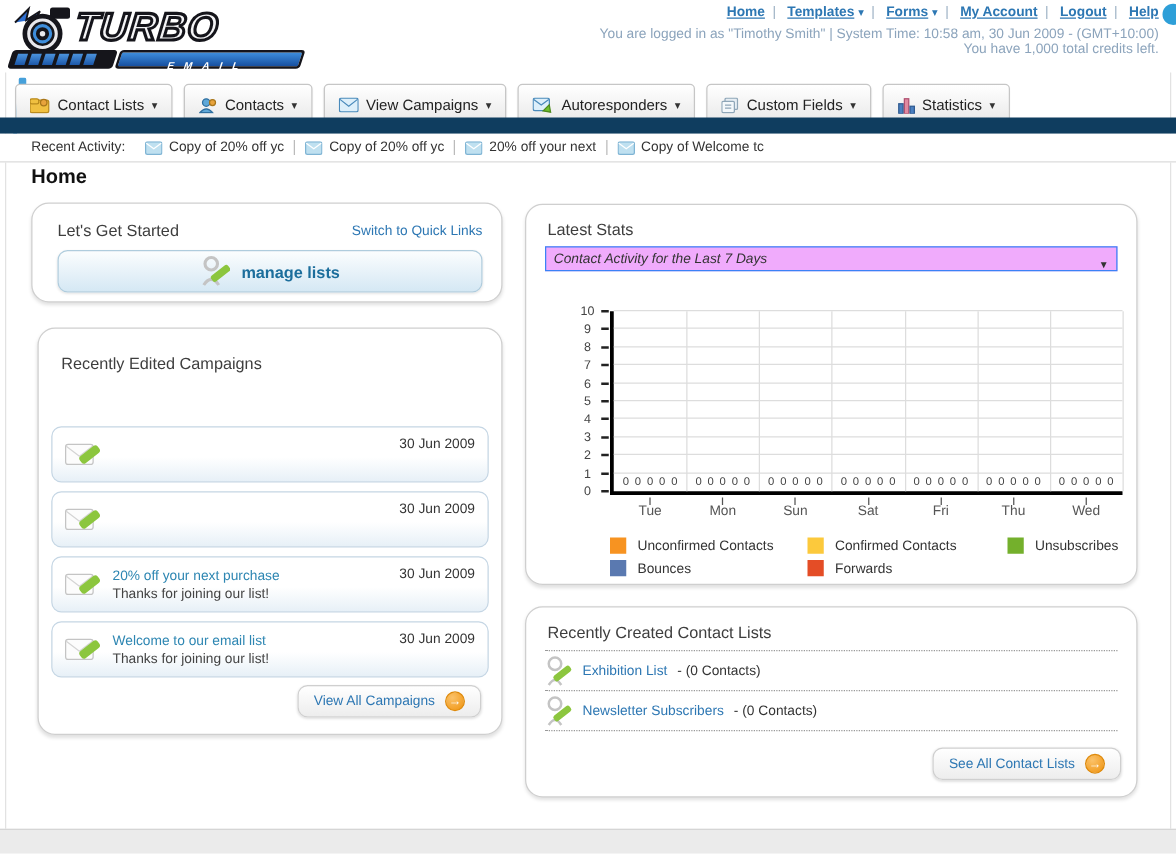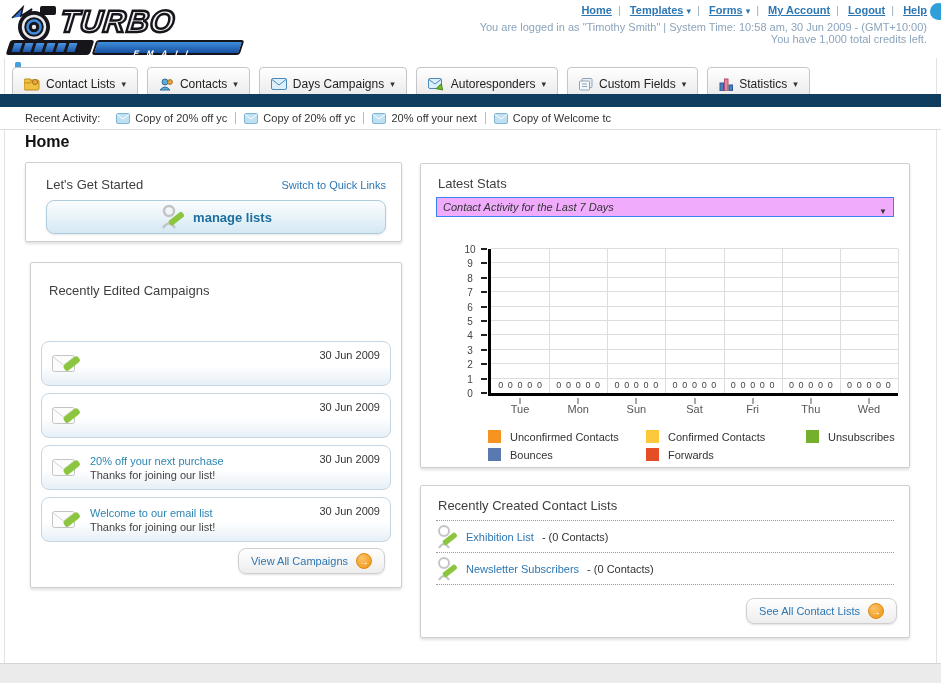--- a/index.html
+++ b/index.html
@@ -41,21 +41,21 @@
 
   
   #recent-activity { position:absolute; left:0; top:107px; width:941px; height:23px; display:flex;
     align-items:center; padding-left:25px; font-size:11px; color:#333; border-bottom:1px solid #DCDCDC; background:#fff; }
   #recent-activity .ra-label { margin-right:16px; }
   .ra-item { display:flex; align-items:center; gap:5px; cursor:pointer; }
   .ra-sep { width:1px; height:12px; background:#BBB; margin:0 8px; }
 
   
   h1#page-title { position:absolute; left:25px; top:133px; font-size:16px; color:#111; }
-  .panel { position:absolute; background:#fff; border:1px solid #CFCFCF; border-radius:2px;
+  .panel { position:absolute; background:#fff; border:1px solid #CFCFCF; border-radius:14px;
     box-shadow:0 2px 3px rgba(0,0,0,.12); }
   .panel-title { position:absolute; font-size:13px; color:#3E3E3E; }
   a.lnk { color:#2D77B3; text-decoration:none; cursor:pointer; }
   .pill-btn { position:absolute; height:26px; padding:0 12px; display:flex; align-items:center; gap:8px;
     font-size:11px; color:#2D77B3; border:1px solid #CFCFCF; border-radius:8px;
     background:linear-gradient(#FFFFFF,#EDEDED); box-shadow:0 1px 2px rgba(0,0,0,.12); cursor:pointer; }
   .orange-circle { width:16px; height:16px; border-radius:50%; background:radial-gradient(circle at 35% 30%, #FBC26A, #EF930E);
     border:1px solid #DE8A0C; color:#fff; font-size:10px; font-weight:bold; text-align:center; line-height:15px; }
 
   
@@ -180,21 +180,21 @@
         <circle cx="11" cy="4" r="2.4" fill="#E8A33C" stroke="#A8761B"></circle>
       </svg>
       <span>Contacts</span>
       <span class="caret">▾</span>
     </div>
     <div class="tab">
       <svg width="16" height="12">
         <rect x="0.5" y="0.5" width="15" height="11" rx="1.5" fill="#DDEFFA" stroke="#4A8ABB"></rect>
         <path d="M1 1.5 L8 7 L15 1.5" fill="none" stroke="#4A8ABB"></path>
       </svg>
-      <span>Days Campaigns</span>
+      <span>View Campaigns</span>
       <span class="caret">▾</span>
     </div>
     <div class="tab">
       <svg width="17" height="13">
         <rect x="0.5" y="0.5" width="13" height="10" rx="1.5" fill="#DDEFFA" stroke="#4A8ABB"></rect>
         <path d="M1 1.5 L7 6 L13 1.5" fill="none" stroke="#4A8ABB"></path>
         <path d="M9 8 L16 8 L12.5 13 Z" fill="#6FBF2E" stroke="#4E8A1E" transform="rotate(-45 12 10)"></path>
       </svg>
       <span>Autoresponders</span>
       <span class="caret">▾</span>

